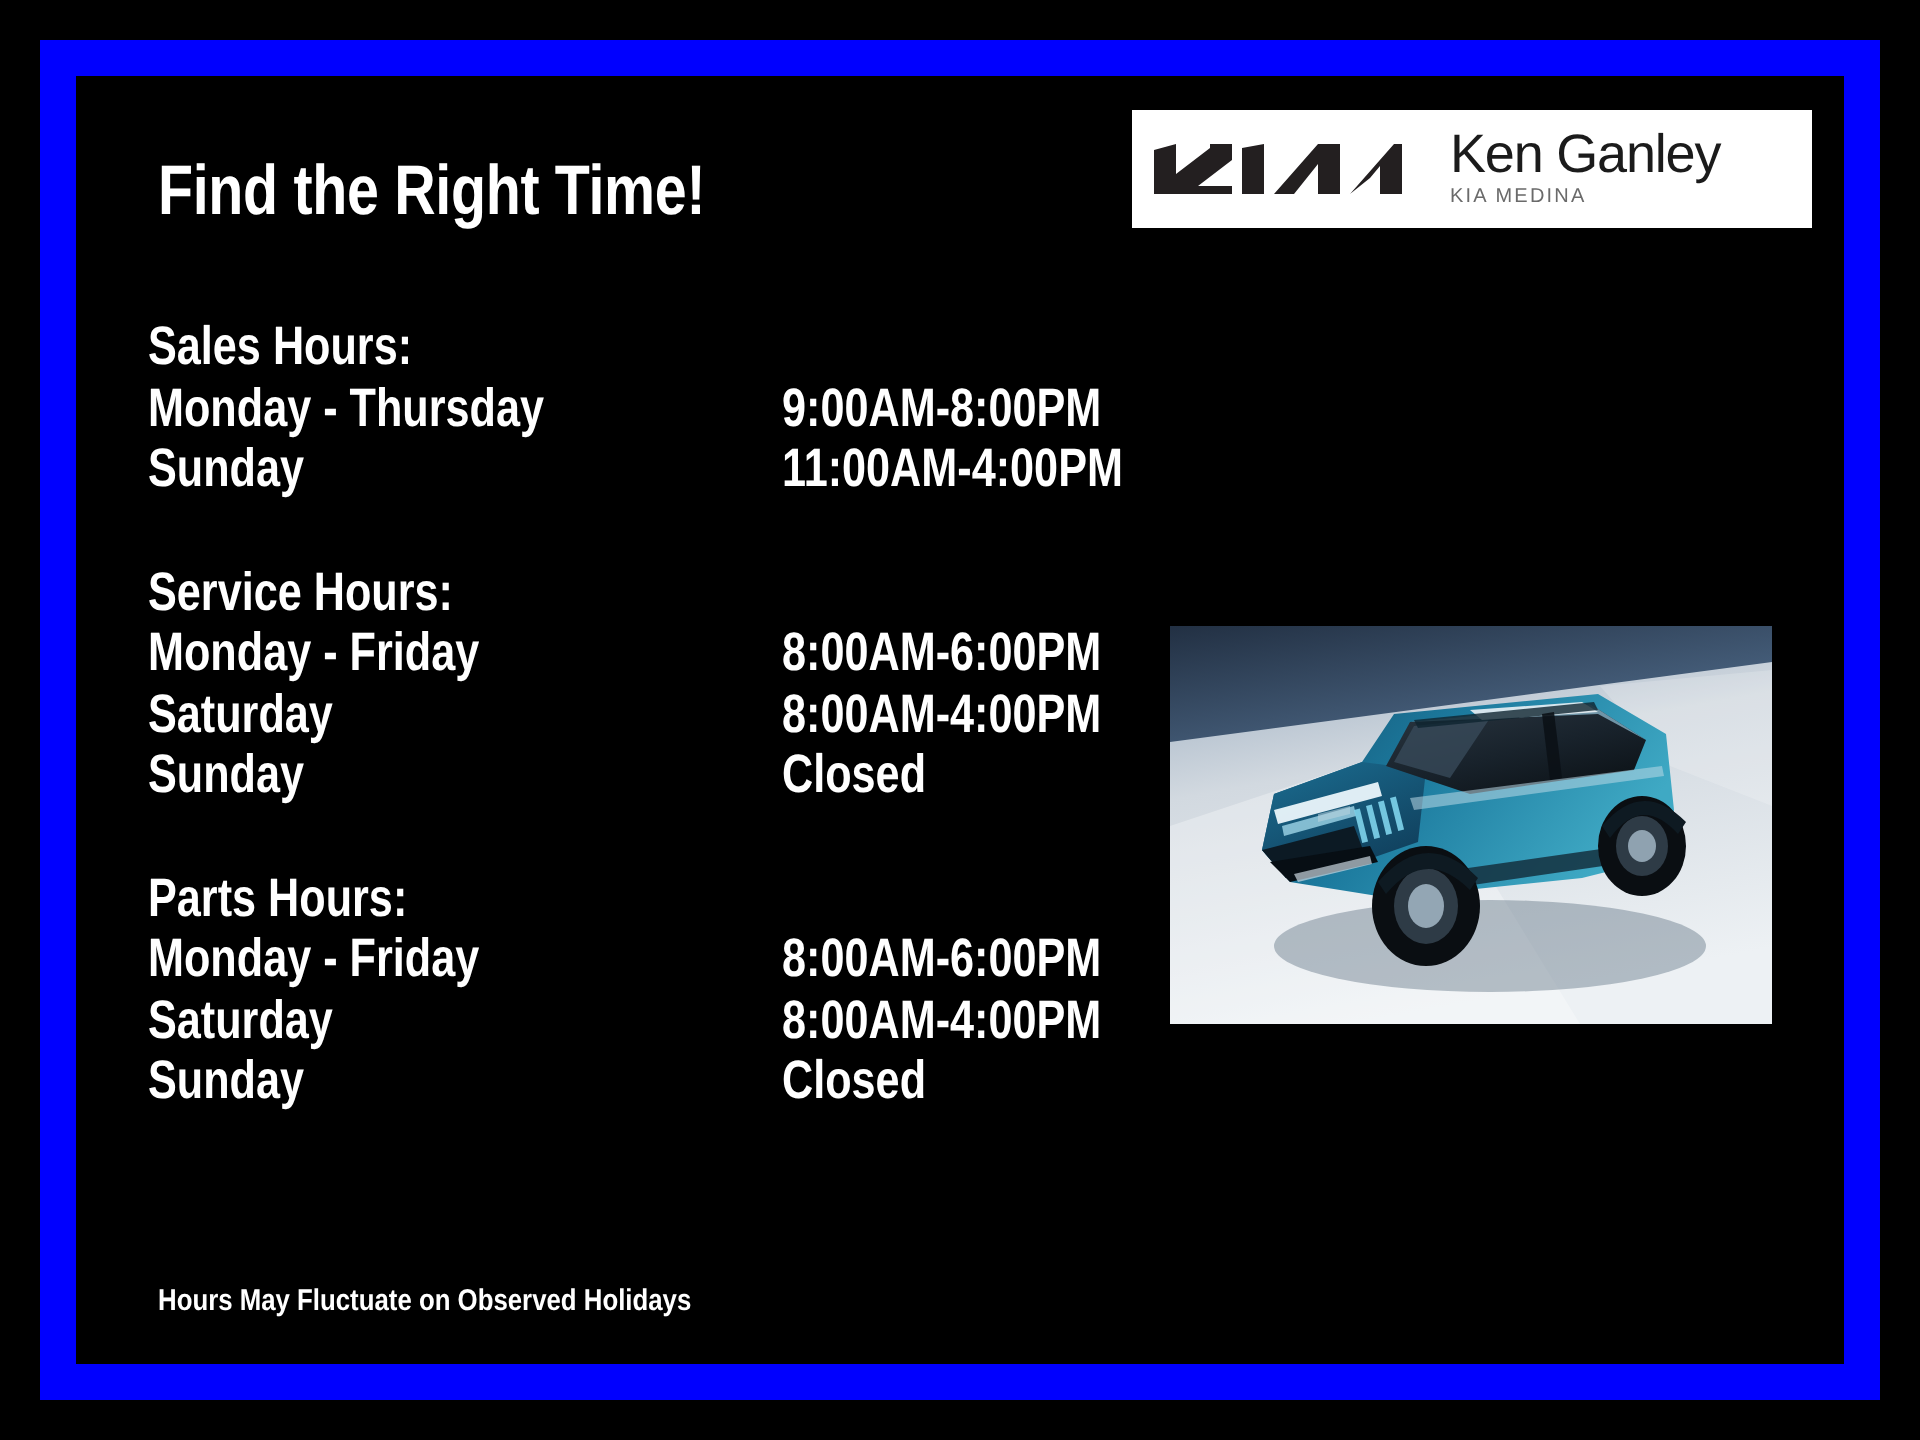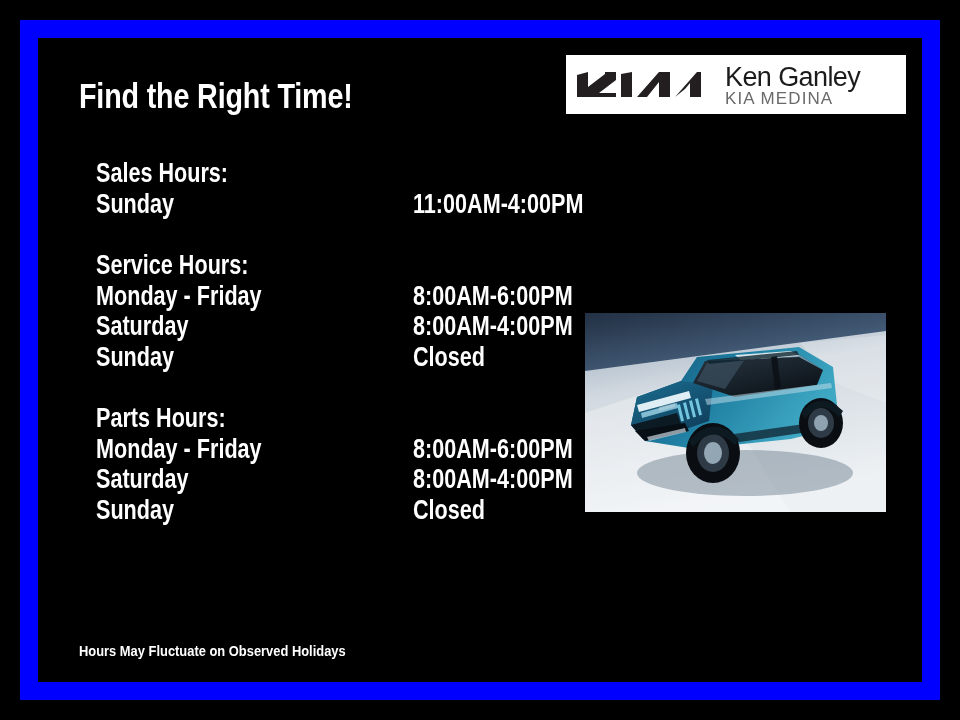--- a/index.html
+++ b/index.html
@@ -32,21 +32,21 @@
     color:#ffffff;
     letter-spacing:-0.2px;
     transform:scaleX(0.82);
     transform-origin:left top;
     white-space:nowrap;
     line-height:1.05;
   }
   
   #hours-area {
     position:absolute;
-    left:96px; top:158px;
+    left:74px; top:158px;
     width:470px;
   }
   .hours-block { margin-bottom:31px; }
   .hours-block:last-child { margin-bottom:12px; }
   .block-heading,
   .row-day,
   .row-time {
     color:#ffffff;
     font-size:27px;
     font-weight:bold;
@@ -84,21 +84,21 @@
   }
   #dealer-name {
     font-size:27px;
     font-weight:400;
     color:#1b1b1b;
     line-height:27px;
     letter-spacing:-0.6px;
     white-space:nowrap;
   }
   #dealer-sub {
-    font-size:17px;
+    font-size:10px;
     font-weight:400;
     color:#6a6a6a;
     letter-spacing:1.1px;
     line-height:14px;
     margin-top:1px;
     white-space:nowrap;
   }
   
   #vehicle-photo {
     position:absolute;
@@ -141,20 +141,24 @@
     <div id="dealer-name-wrap">
       <div id="dealer-name">Ken Ganley</div>
       <div id="dealer-sub">KIA MEDINA</div>
     </div>
   </div>
 
   <div id="hours-area">
       <div class="hours-block">
         <div class="block-heading">Sales Hours:</div>
         <div class="hours-row">
+          <span class="row-day">Monday - Thursday</span>
+          <span class="row-time">9:00AM-8:00PM</span>
+        </div>
+        <div class="hours-row">
           <span class="row-day">Sunday</span>
           <span class="row-time">11:00AM-4:00PM</span>
         </div>
       </div>
       <div class="hours-block">
         <div class="block-heading">Service Hours:</div>
         <div class="hours-row">
           <span class="row-day">Monday - Friday</span>
           <span class="row-time">8:00AM-6:00PM</span>
         </div>

